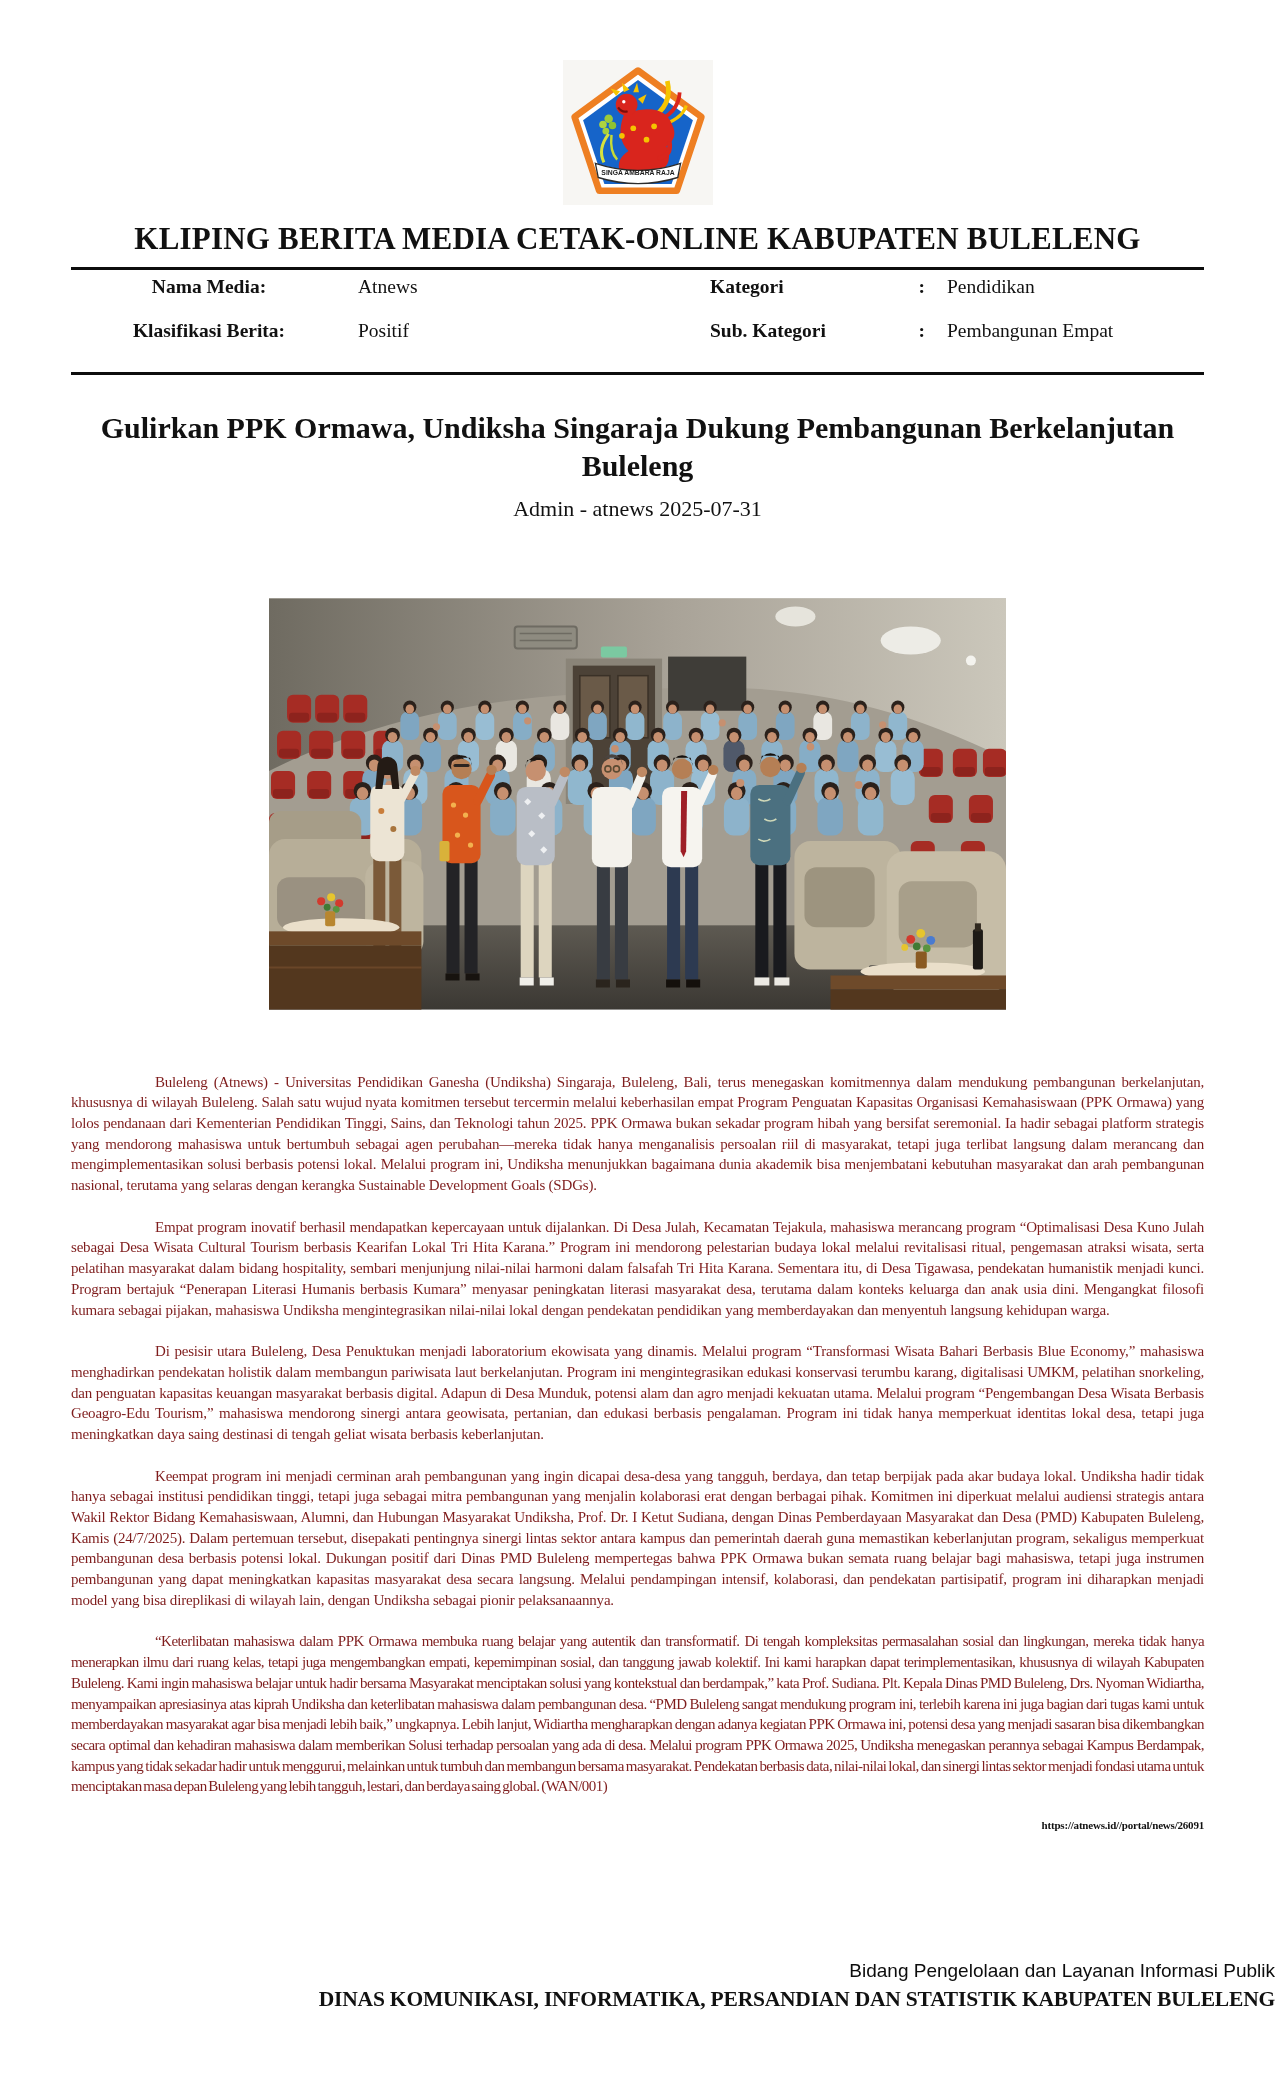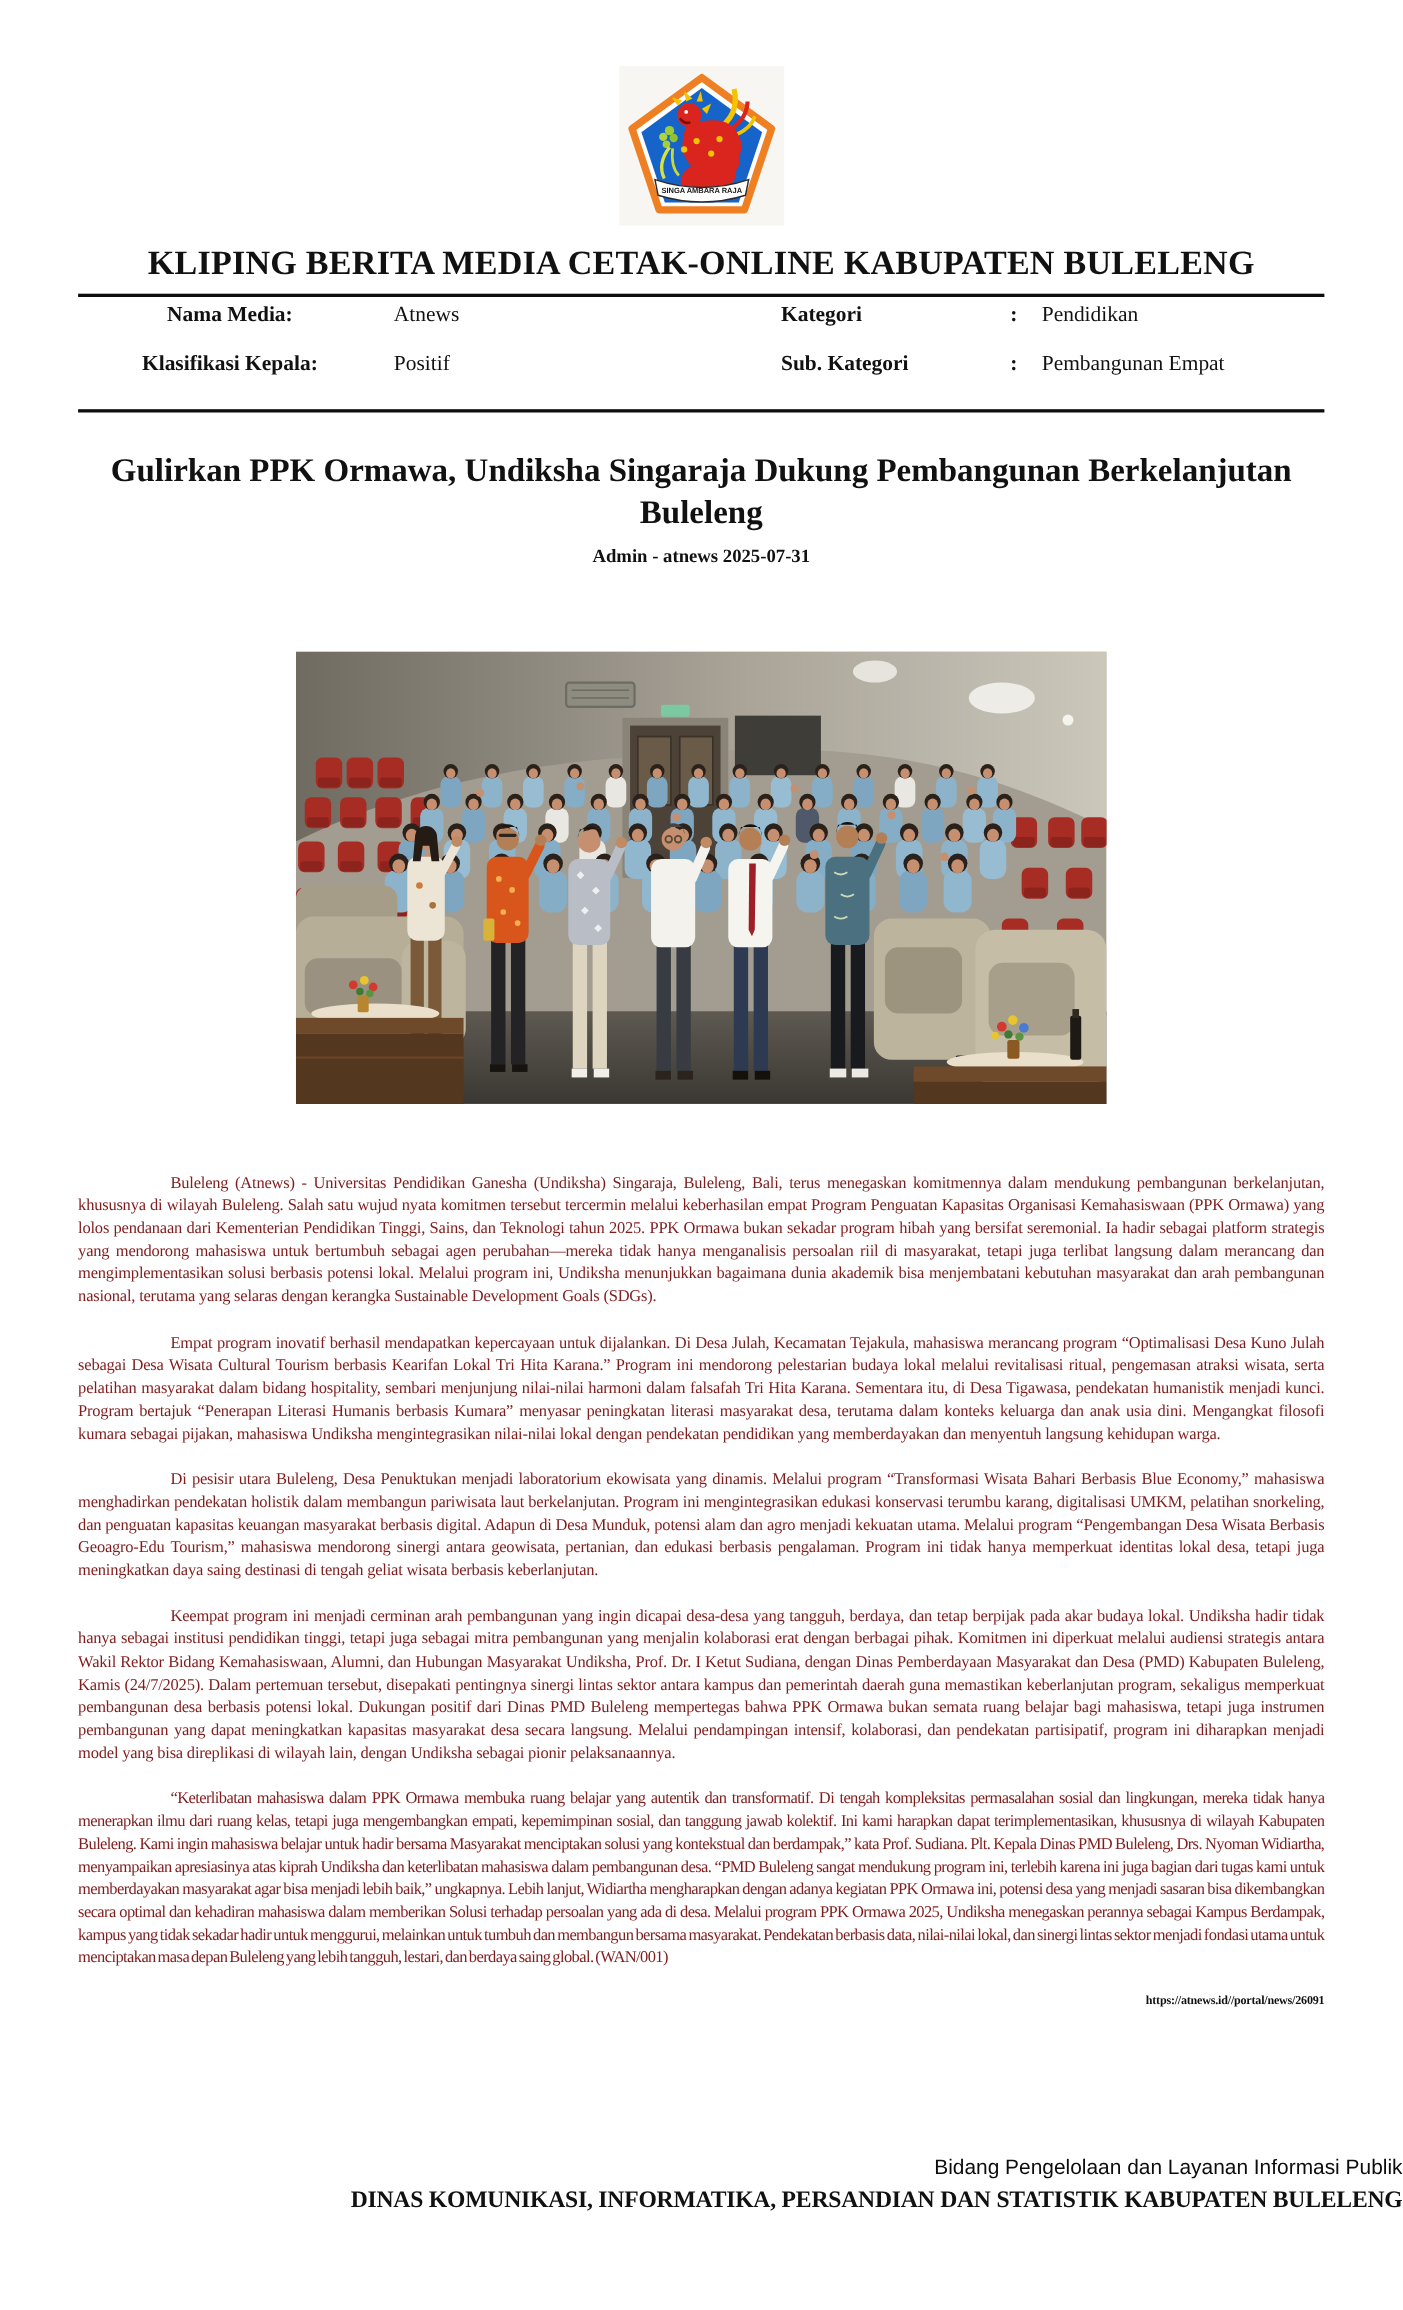--- a/index.html
+++ b/index.html
@@ -19,21 +19,21 @@
   
   .meta{padding:6px 0 8px 0;}
   .meta-row{display:flex;align-items:baseline;height:44px;font-size:19.5px;}
   .m-lbl{display:flex;justify-content:center;width:246px;margin-left:15px;font-weight:bold;}
   .m-val{width:352px;margin-left:26px;}
   .m-lbl2{display:flex;justify-content:space-between;width:215px;font-weight:bold;gap:17px;}
   .m-val2{margin-left:22px;}
 
   
   h2.art-title{margin:34px auto 0 auto;max-width:1080px;text-align:center;font-size:30px;line-height:38px;font-weight:bold;}
-  .byline{margin-top:11px;text-align:center;font-size:17px;font-weight:bold;}
+  .byline{margin-top:11px;text-align:center;font-size:22px;font-weight:normal;}
 
   
   .photo{width:737px;margin:76px auto 0 auto;line-height:0;}
 
   
   .body{margin-top:62px;font-size:15px;line-height:1.38;text-align:justify;letter-spacing:-0.2px;color:#7f1d1d;}
   .body p{margin:0 0 21px 0;text-indent:84px;}
   .body p.tight{letter-spacing:-0.55px;word-spacing:-1.5px;}
 
   .srcurl{margin-top:22px;padding-left:15px;font-size:11px;font-weight:bold;letter-spacing:-0.2px;text-align:right;}
@@ -107,21 +107,21 @@
         </div>
         <div class="m-val">Atnews</div>
         <div class="m-lbl2">
           <span>Kategori</span>
           <span>:</span>
         </div>
         <div class="m-val2">Pendidikan</div>
       </div>
       <div class="meta-row">
         <div class="m-lbl">
-          <span>Klasifikasi Kepala</span>
+          <span>Klasifikasi Berita</span>
           <span>:</span>
         </div>
         <div class="m-val">Positif</div>
         <div class="m-lbl2">
           <span>Sub. Kategori</span>
           <span>:</span>
         </div>
         <div class="m-val2">Pembangunan Empat</div>
       </div>
     </div>

